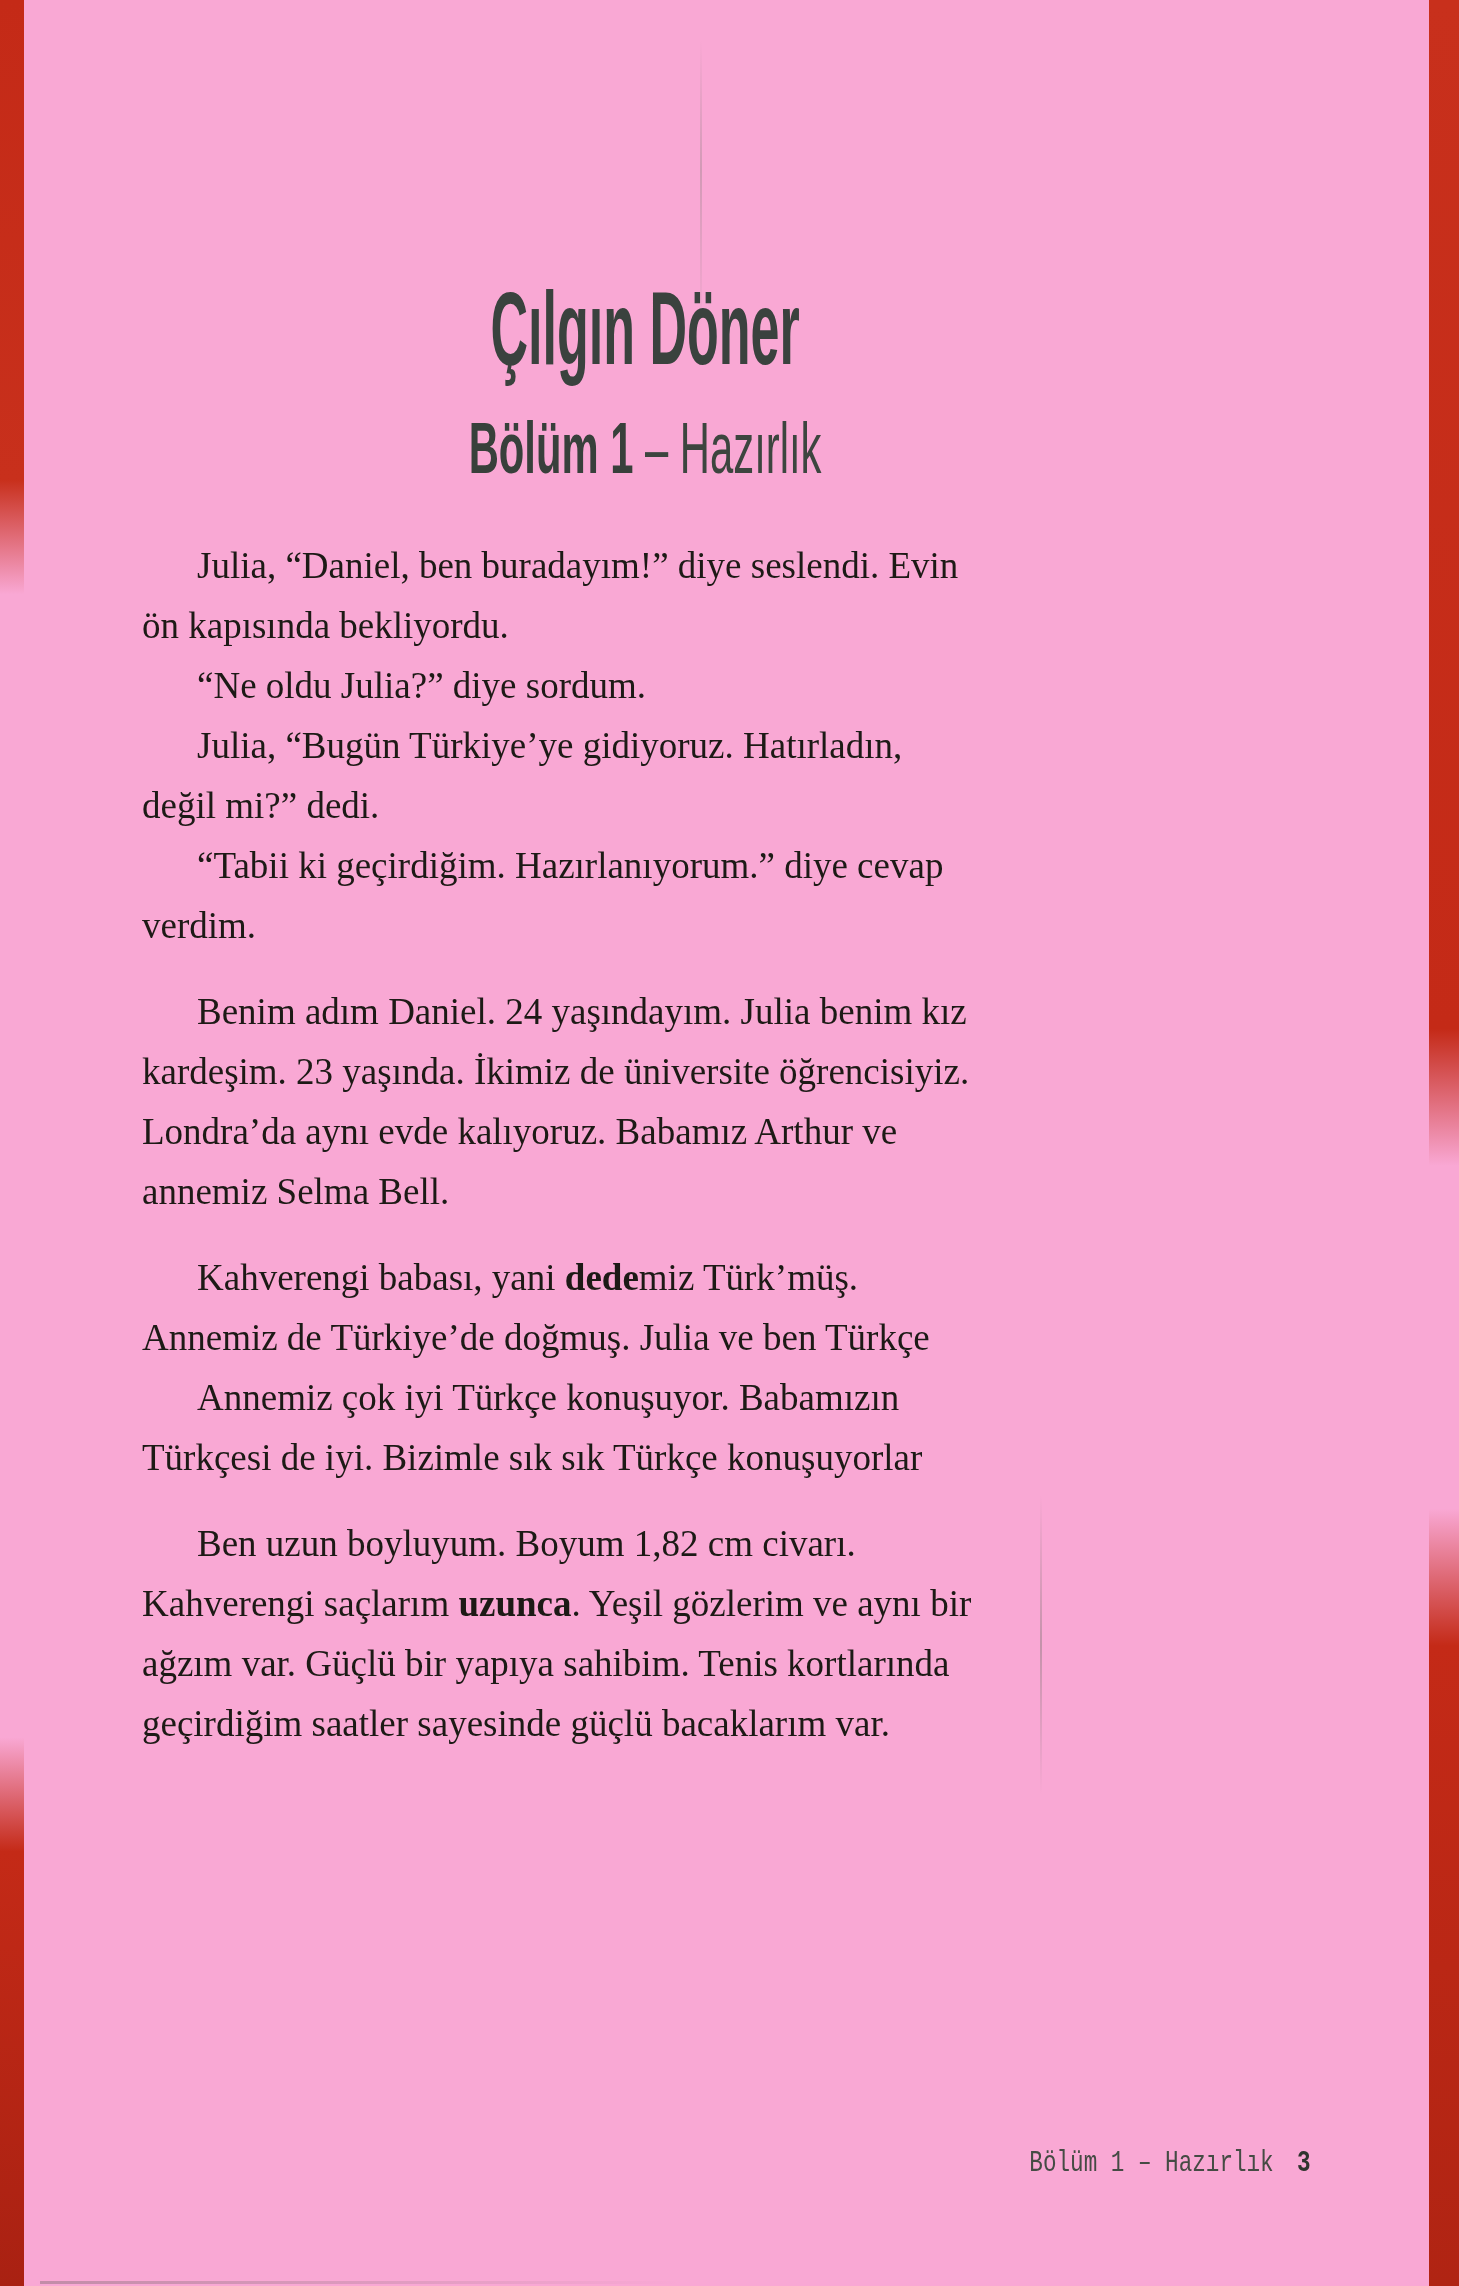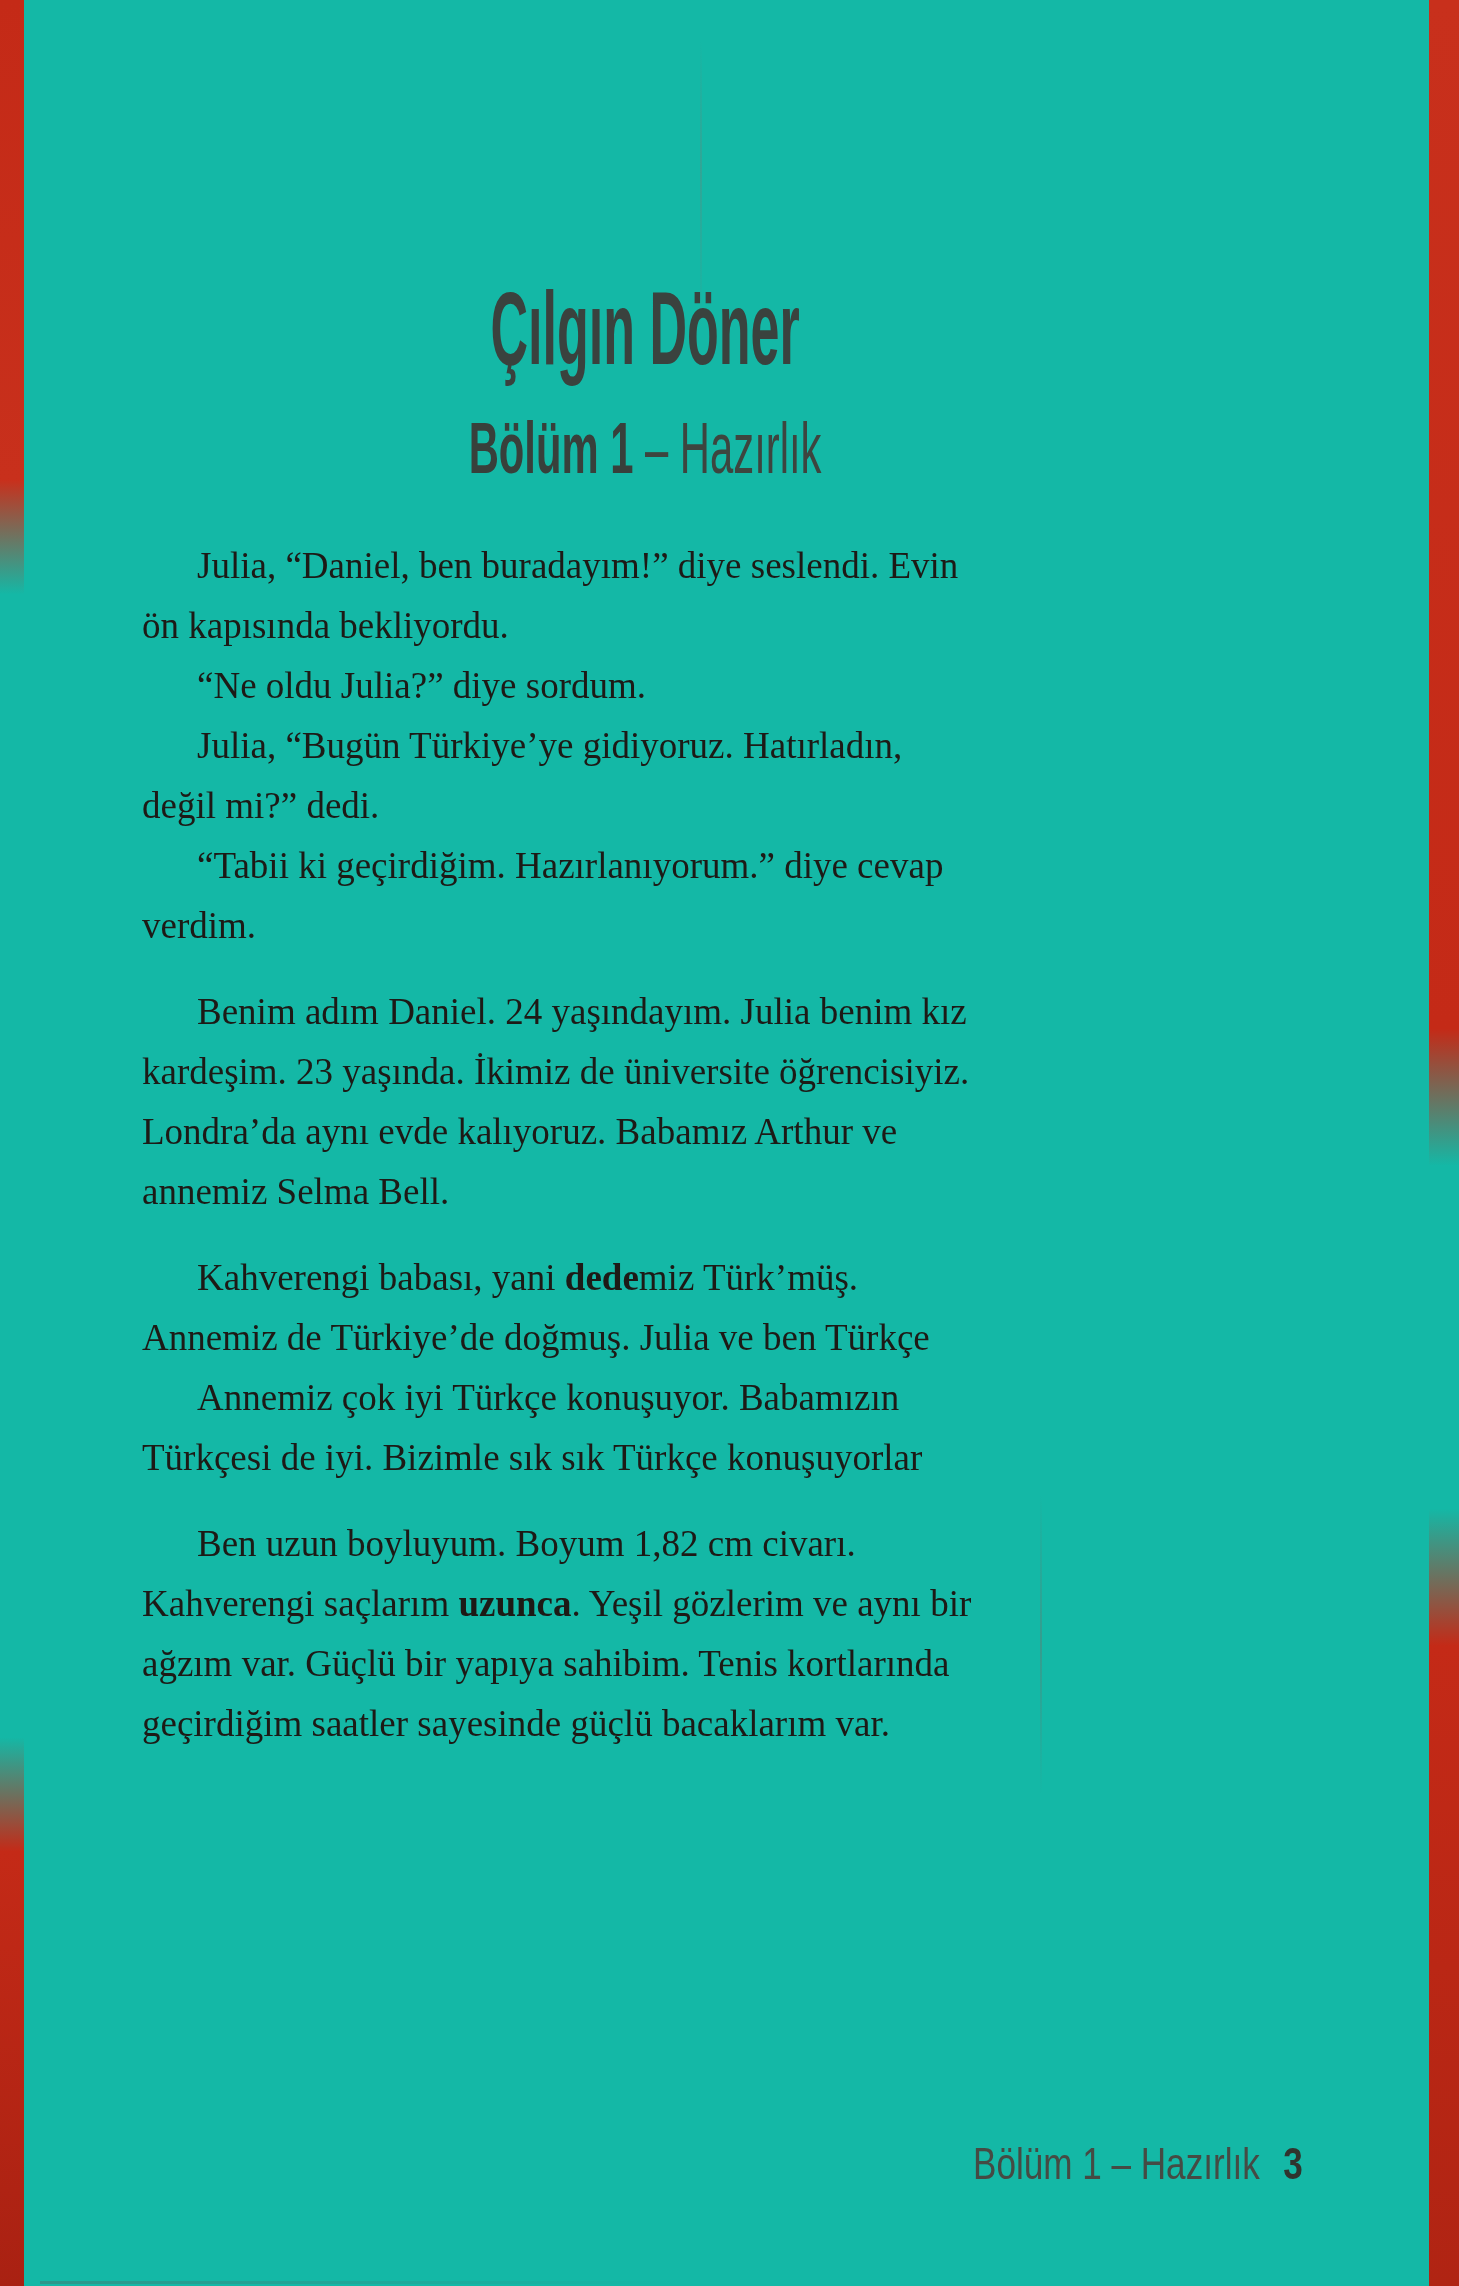--- a/index.html
+++ b/index.html
@@ -1,20 +1,20 @@
 <!DOCTYPE html>
 <html><head>
 <meta charset="utf-8">
 <style>
   html,body { margin:0; padding:0; background:#e8e6dc; }
   .page {
     position:relative;
     width:1459px; height:2286px;
     margin:0 auto;
-    background:#14b8a6;
+    background:#f9a8d4;
     overflow:hidden;
     font-family:"Liberation Serif", serif;
   }
   
   .edge { position:absolute; top:0; height:100%; }
   .edge-left {
     left:0; width:24px;
     background:linear-gradient(180deg,
       #c42a17 0%, #c8301c 21%, rgba(196,42,23,0) 26%,
       rgba(196,42,23,0) 76%, #c42a17 81%, #a92112 100%);
@@ -59,23 +59,23 @@
     position:absolute; left:142px; top:536px; width:1230px;
     font-size:37px; line-height:60px; color:#1d1a16;
   }
   .para { margin:0; }
   .para.gap { margin-top:26px; }
   .line { white-space:nowrap; }
   .line.first { padding-left:55px; }
   .seg-b { font-weight:bold; }
   
   .footer {
-    position:absolute; right:156px; top:2140px;
-    font-family:Liberation Sans, sans-serif;
-    font-size:45px; line-height:48px; color:#454b44;
+    position:absolute; right:148px; top:2140px;
+    font-family:Liberation Mono, monospace;
+    font-size:29px; line-height:48px; color:#454b44;
   }
   .footer .condense { display:inline-block; transform:scaleX(0.78); transform-origin:right; white-space:nowrap; }
   .footer .pagenum { font-weight:bold; margin-left:30px; color:#30342e; }
 </style>
 </head>
 <body>
 
 <div class="page">
   <div class="edge edge-left"></div>
   <div class="edge edge-right"></div>

